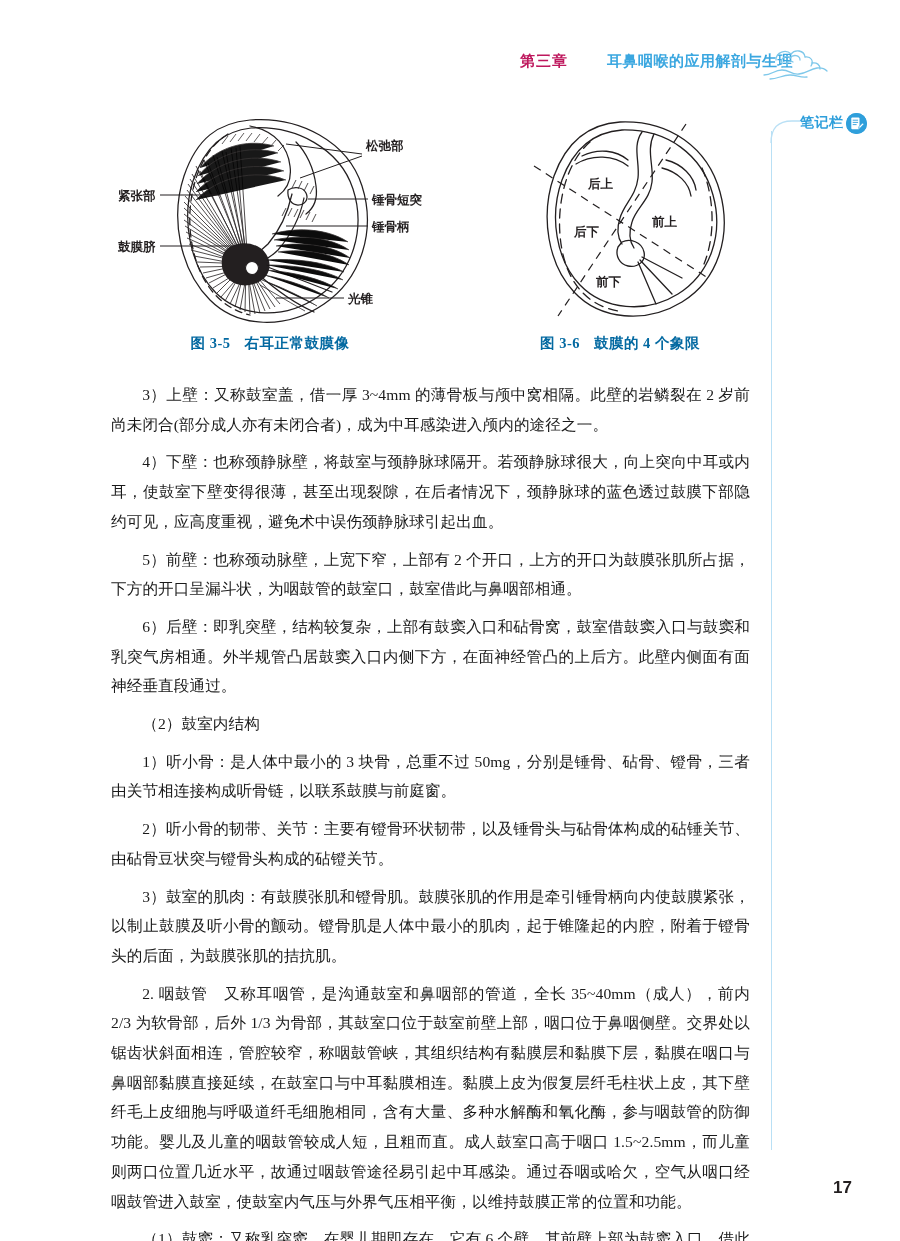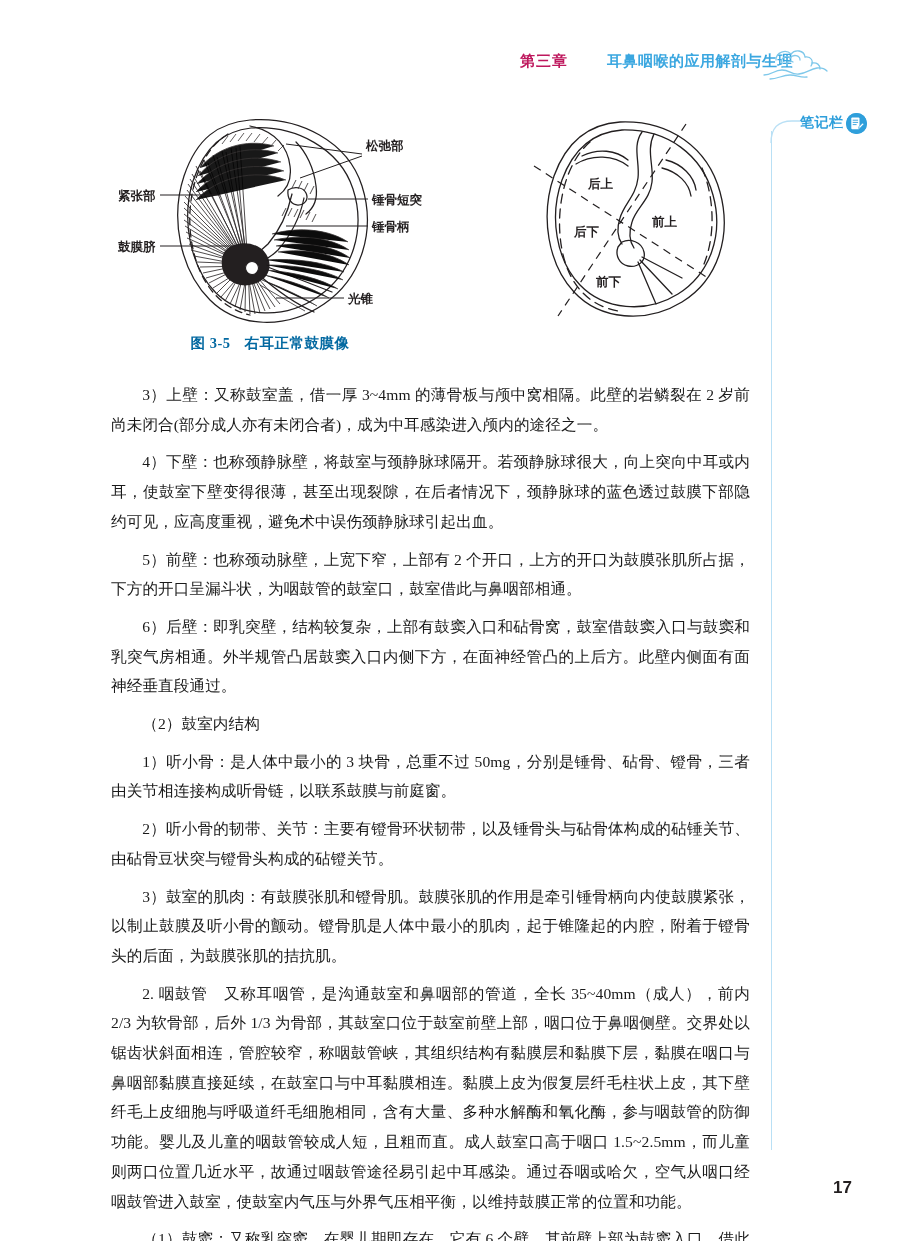--- a/index.html
+++ b/index.html
@@ -379,20 +379,23 @@
         <line x1="64" y1="58" x2="238" y2="170"></line>
         <line x1="216" y1="16" x2="88" y2="208"></line>
       </g>
 
       <text class="fig-label" x="118" y="80" font-size="14">后上</text>
       <text class="fig-label" x="182" y="118" font-size="14">前上</text>
       <text class="fig-label" x="104" y="128" font-size="14">后下</text>
       <text class="fig-label" x="126" y="178" font-size="14">前下</text>
     </svg>
 
+    <div class="fig-caption">
+      <span>图 3-6</span><span class="cap-sep"></span><span>鼓膜的 4 个象限</span>
+    </div>
   </div>
 </div>
 
 <div class="body-text">
   <p class="para">3）上壁：又称鼓室盖，借一厚 3~4mm 的薄骨板与颅中窝相隔。此壁的岩鳞裂在 2 岁前尚未闭合(部分成人亦有未闭合者)，成为中耳感染进入颅内的途径之一。</p>
   <p class="para">4）下壁：也称颈静脉壁，将鼓室与颈静脉球隔开。若颈静脉球很大，向上突向中耳或内耳，使鼓室下壁变得很薄，甚至出现裂隙，在后者情况下，颈静脉球的蓝色透过鼓膜下部隐约可见，应高度重视，避免术中误伤颈静脉球引起出血。</p>
   <p class="para">5）前壁：也称颈动脉壁，上宽下窄，上部有 2 个开口，上方的开口为鼓膜张肌所占据，下方的开口呈漏斗状，为咽鼓管的鼓室口，鼓室借此与鼻咽部相通。</p>
   <p class="para">6）后壁：即乳突壁，结构较复杂，上部有鼓窦入口和砧骨窝，鼓室借鼓窦入口与鼓窦和乳突气房相通。外半规管凸居鼓窦入口内侧下方，在面神经管凸的上后方。此壁内侧面有面神经垂直段通过。</p>
   <p class="para">（2）鼓室内结构</p>
   <p class="para">1）听小骨：是人体中最小的 3 块骨，总重不过 50mg，分别是锤骨、砧骨、镫骨，三者由关节相连接构成听骨链，以联系鼓膜与前庭窗。</p>

